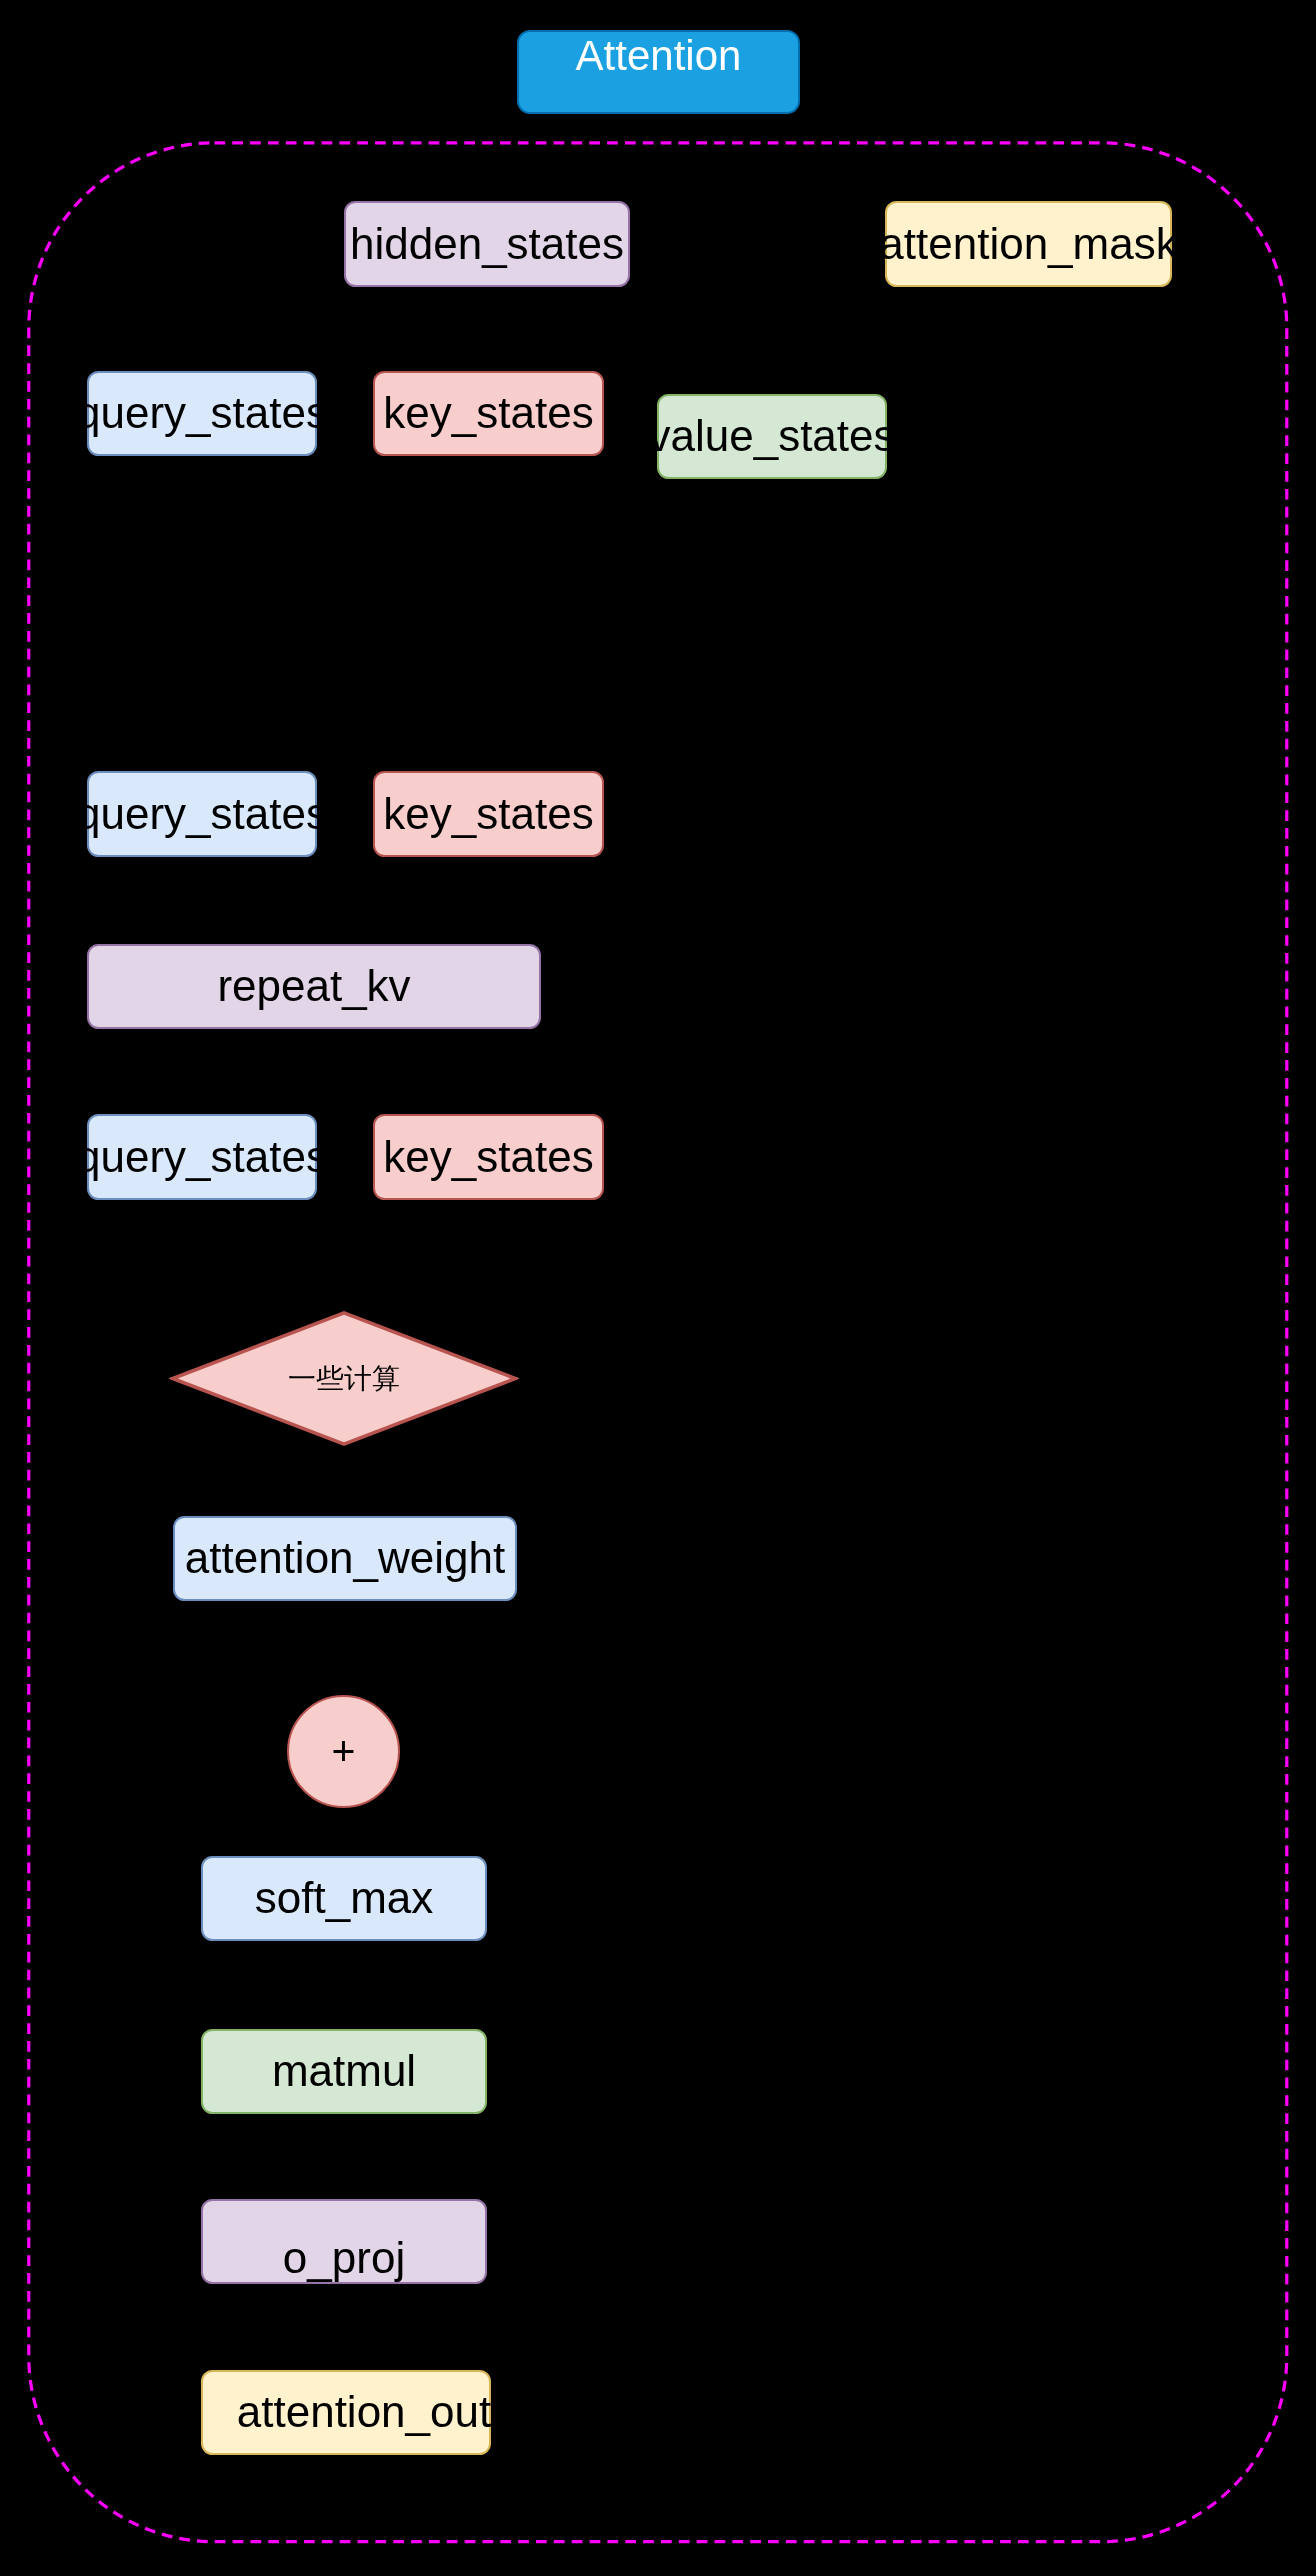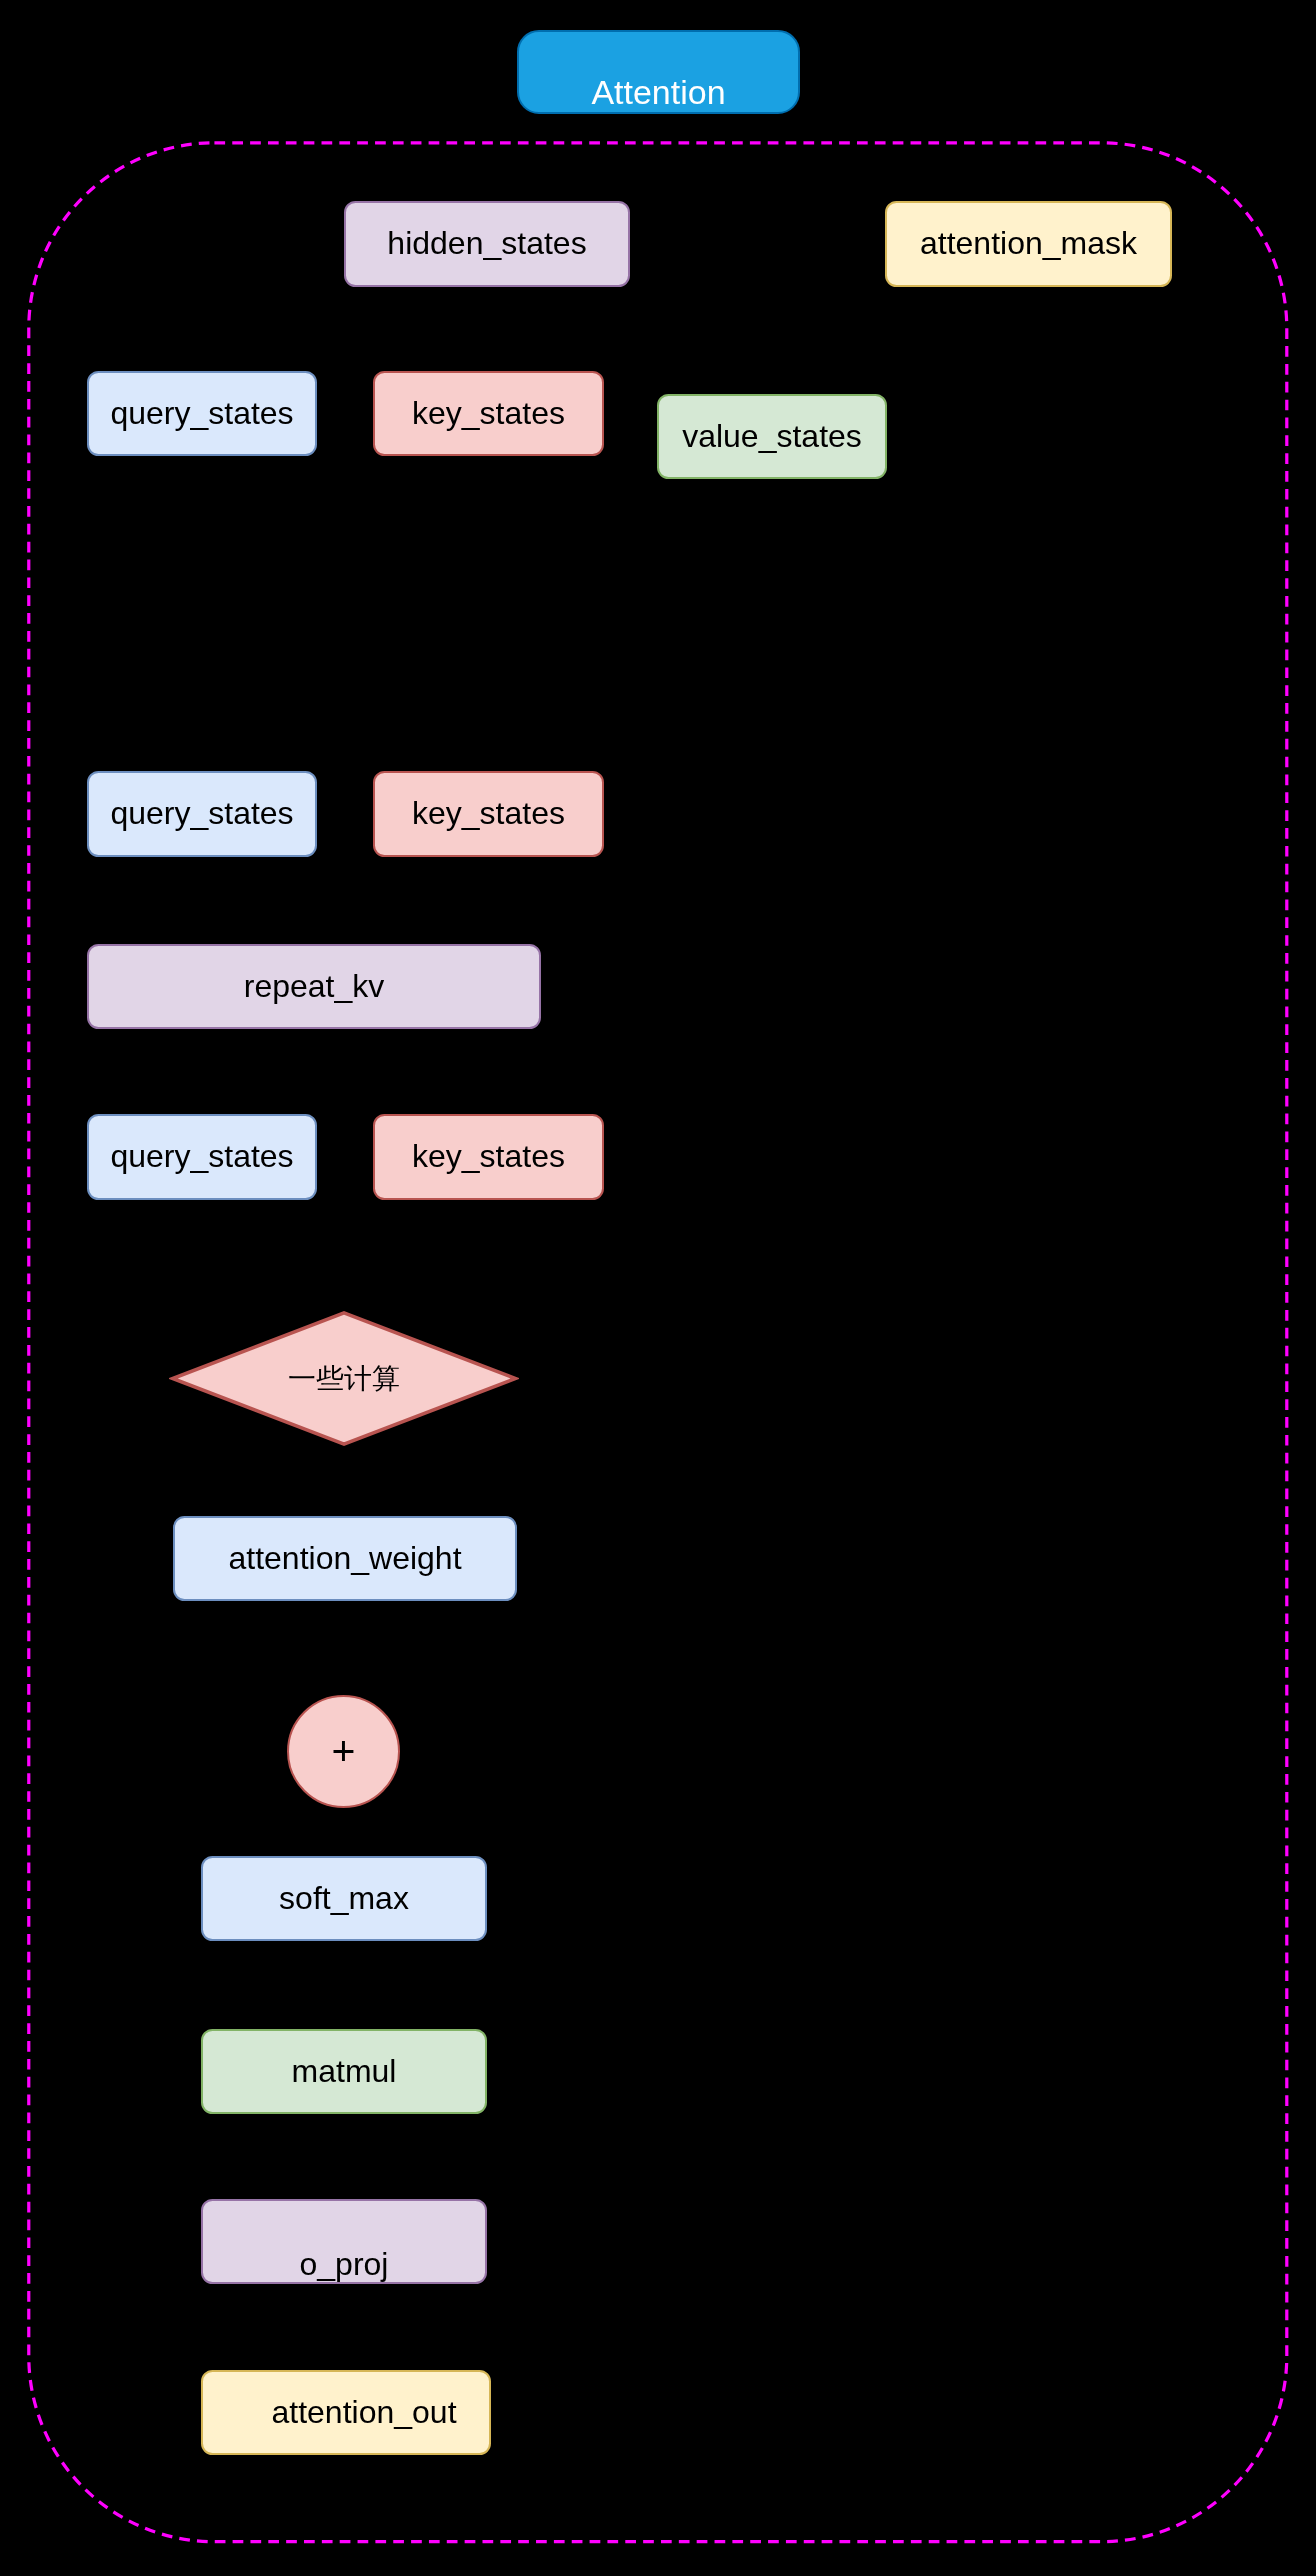--- a/index.html
+++ b/index.html
@@ -21,34 +21,34 @@
     width: 1317px; height: 2576px;
     pointer-events: none;
   }
   .node {
     position: absolute;
     display: flex;
     align-items: center;
     justify-content: center;
     border: 2.9px solid #000;
     border-radius: 11.4px;
-    font-size: 32px;
+    font-size: 44px;
     color: #000000;
     text-align: center;
     box-sizing: border-box;
     line-height: 1.1;
   }
   .title-node {
     position: absolute;
     display: flex;
-    align-items: flex-end;
+    align-items: flex-start;
     justify-content: center;
     border: 2.1px solid #000;
-    border-radius: 22px;
-    font-size: 34px;
+    border-radius: 13px;
+    font-size: 42px;
     color: #ffffff;
     box-sizing: border-box;
   }
   .diamond-wrap {
     position: absolute;
     display: flex;
     align-items: center;
     justify-content: center;
   }
   .diamond-wrap svg {

